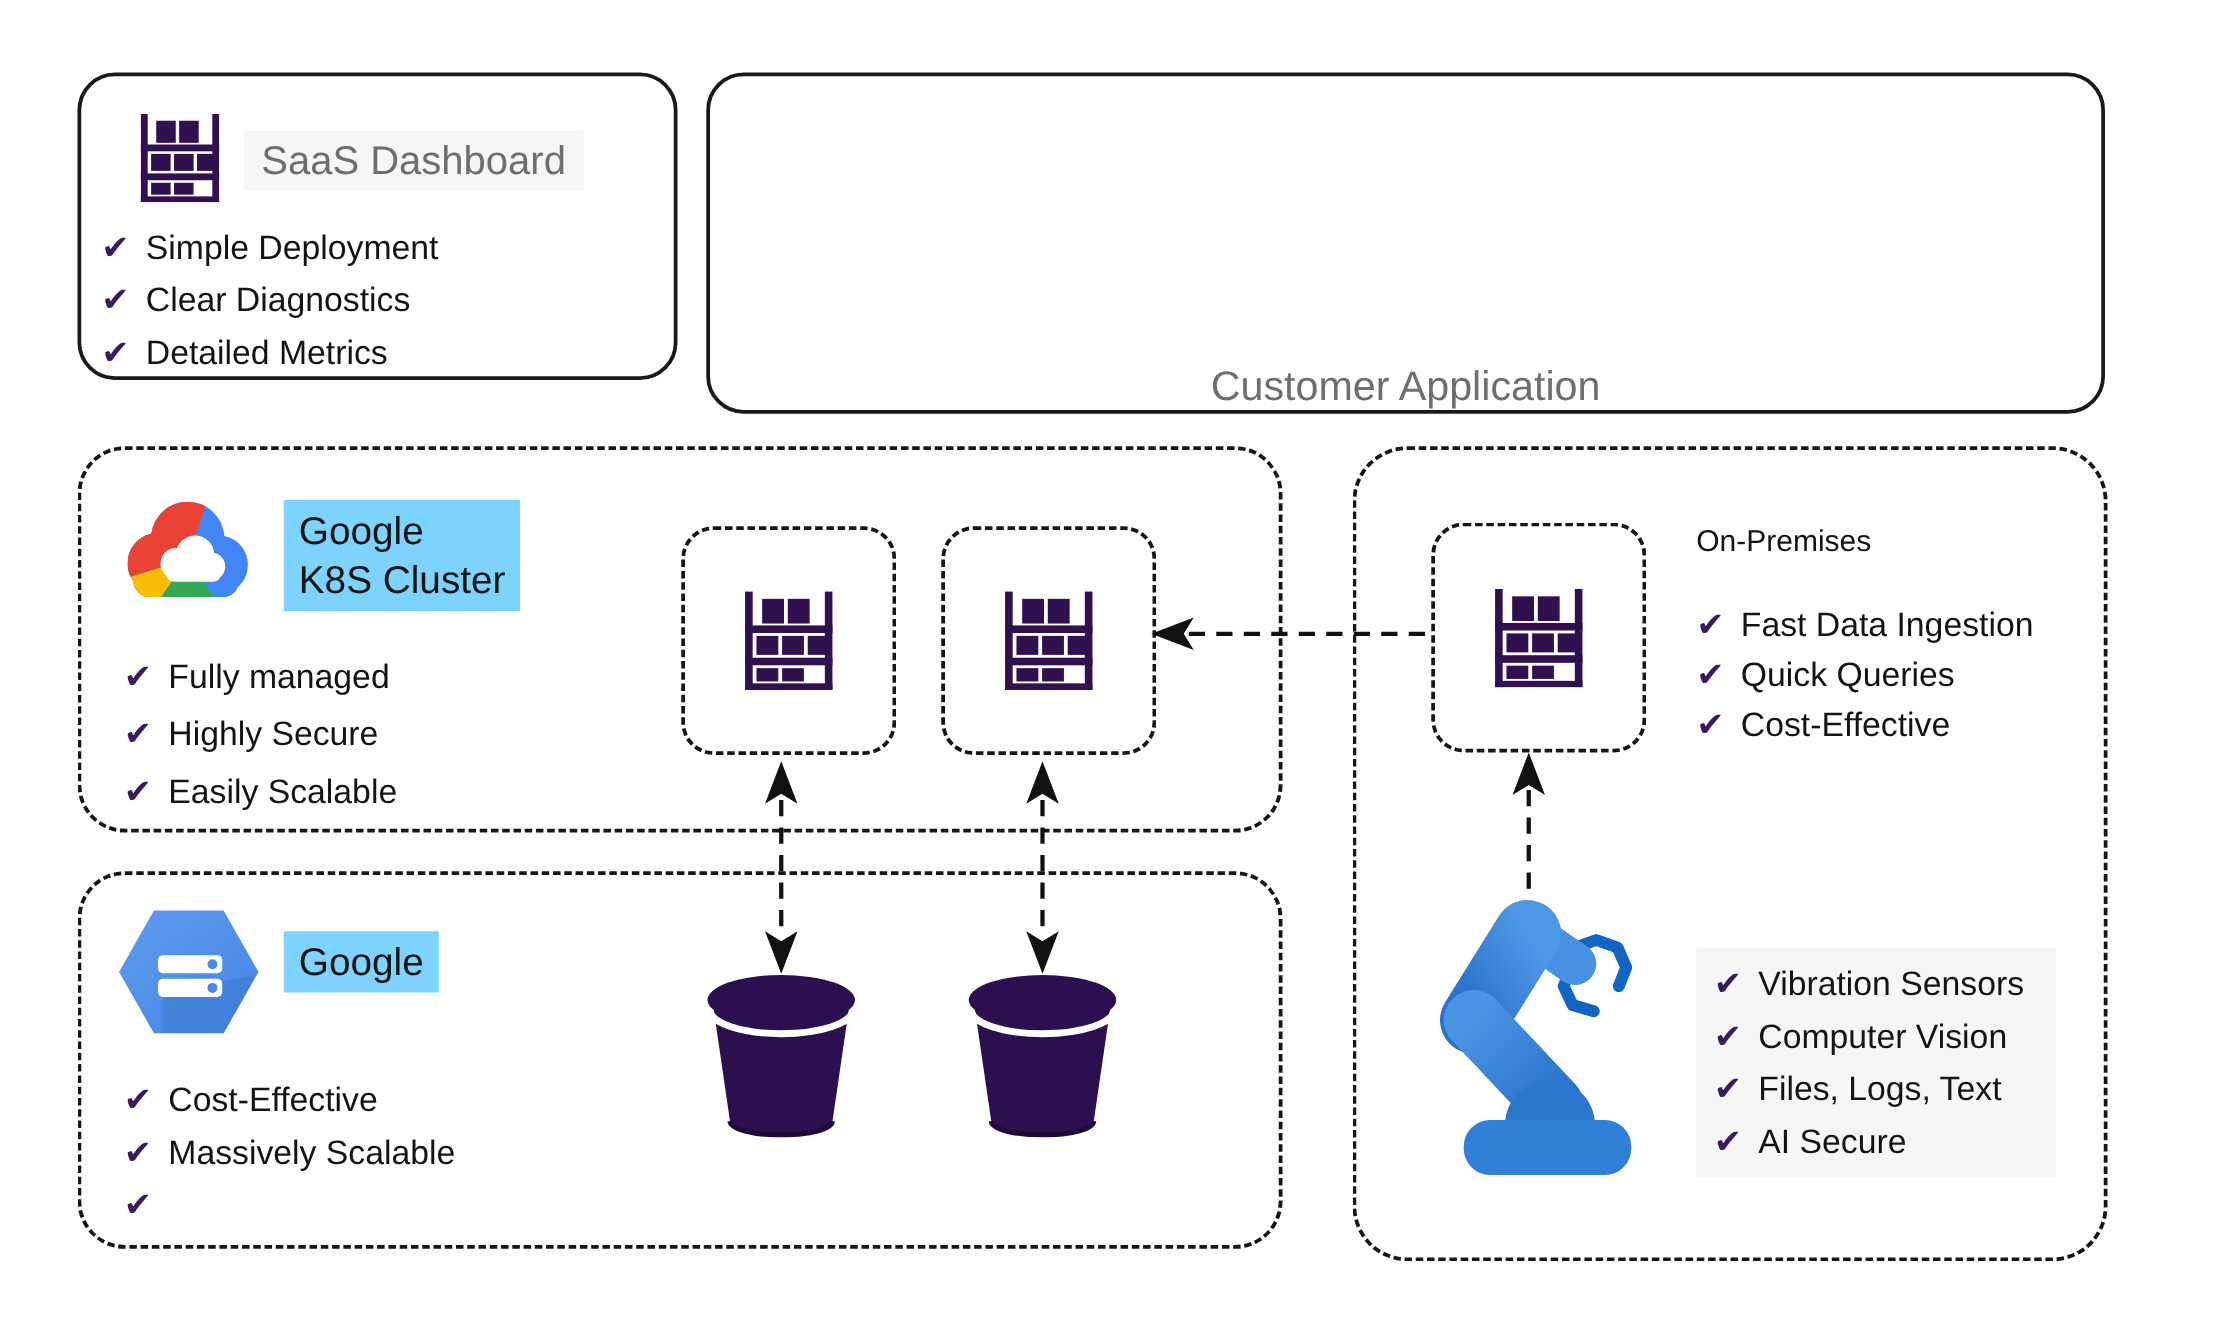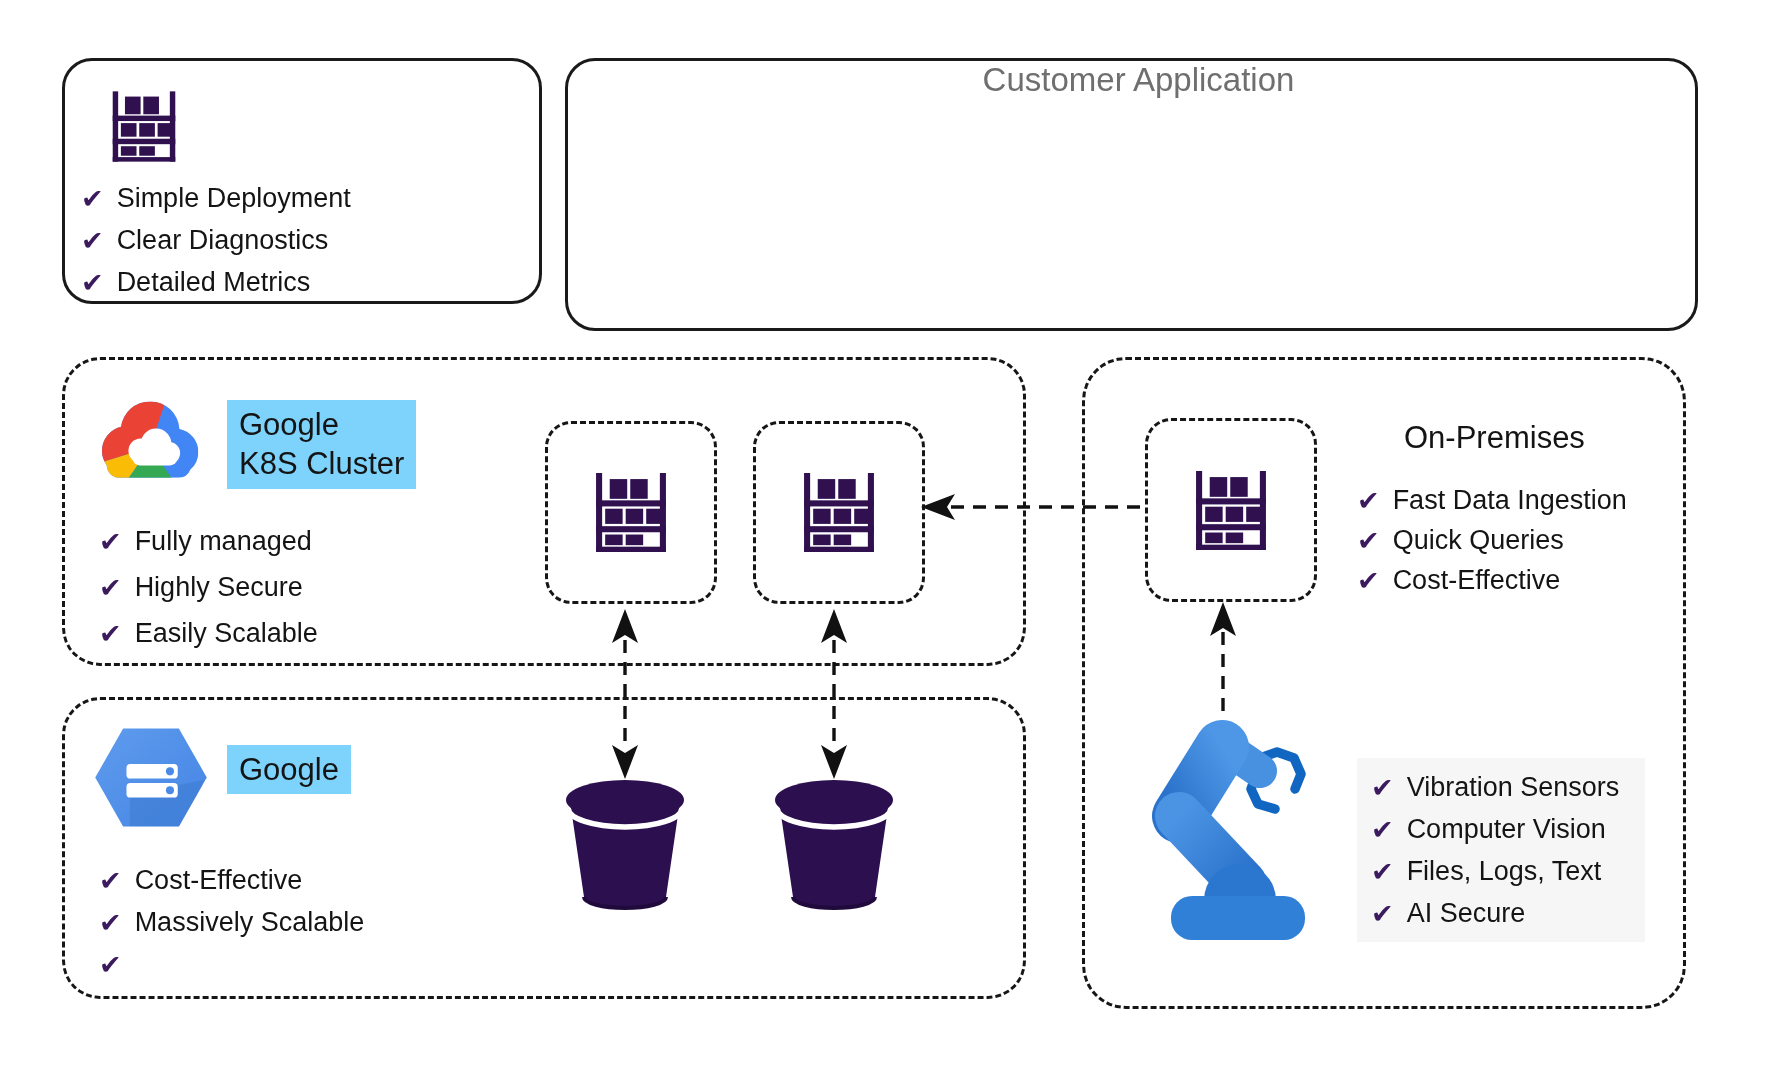--- a/index.html
+++ b/index.html
@@ -7,22 +7,22 @@
           font-family:"Liberation Sans","DejaVu Sans",sans-serif;color:#141414;}
   .abs{position:absolute;}
   .solid-box{position:absolute;border:3px solid #1a1a1a;border-radius:30px;background:#fff;}
   .dashed-box{position:absolute;border:3px dashed #161616;border-radius:38px;background:transparent;}
   .inner-dashed{position:absolute;border:3px dashed #161616;border-radius:26px;
                 display:flex;align-items:center;justify-content:center;}
   .gray-title{position:absolute;font-size:32px;color:#6e6e6e;background:#f6f6f6;
               padding:5px 14px;white-space:nowrap;}
   .black-title{position:absolute;font-size:31px;color:#141414;background:#7dd3fc;
                padding:5px 12px;line-height:1.27;white-space:nowrap;}
-  .plain-title{position:absolute;font-size:31px;color:#141414;white-space:nowrap;margin-left:47px;}
-  .center-flex{display:flex;align-items:flex-start;justify-content:center;padding-left:14px;}
+  .plain-title{position:absolute;font-size:24px;color:#141414;white-space:nowrap;}
+  .center-flex{display:flex;align-items:flex-end;justify-content:center;}
   .checklist{position:absolute;}
   .check-row{display:flex;align-items:center;height:34px;margin-bottom:8px;white-space:nowrap;}
   .checklist.sp12 .check-row{margin-bottom:12px;}
   .checklist.sp6 .check-row{margin-bottom:6px;}
   .chk{color:#3b1b5e;font-size:27px;margin-right:13px;font-family:"DejaVu Sans",sans-serif;}
   .ctxt{font-size:27px;color:#141414;text-align:right;}
   .das-panel{position:absolute;background:#f6f6f6;padding:12px 14px;}
   .customer-label{font-size:33px;color:#6f6f6f;}
   svg{display:block;}
   .overlay{position:absolute;left:0;top:0;pointer-events:none;}
@@ -56,20 +56,21 @@
     </symbol>
   </defs>
 </svg>
 
 <div class="canvas">
 
   <div class="solid-box" style="left:62px;top:58px;width:474px;height:240px;">
     <svg class="abs" style="left:45px;top:30px" width="68" height="71" viewBox="0 0 100 104">
         <use href="#shelf"></use>
       </svg>
+    <div class="gray-title" style="left:130px;top:44px;">SaaS Dashboard</div>
     <div class="checklist" style="left:16px;top:120px;">
       <div class="check-row">
         <span class="chk">✔</span>
         <span class="ctxt">Simple Deployment</span>
       </div>
       <div class="check-row">
         <span class="chk">✔</span>
         <span class="ctxt">Clear Diagnostics</span>
       </div>
       <div class="check-row">

